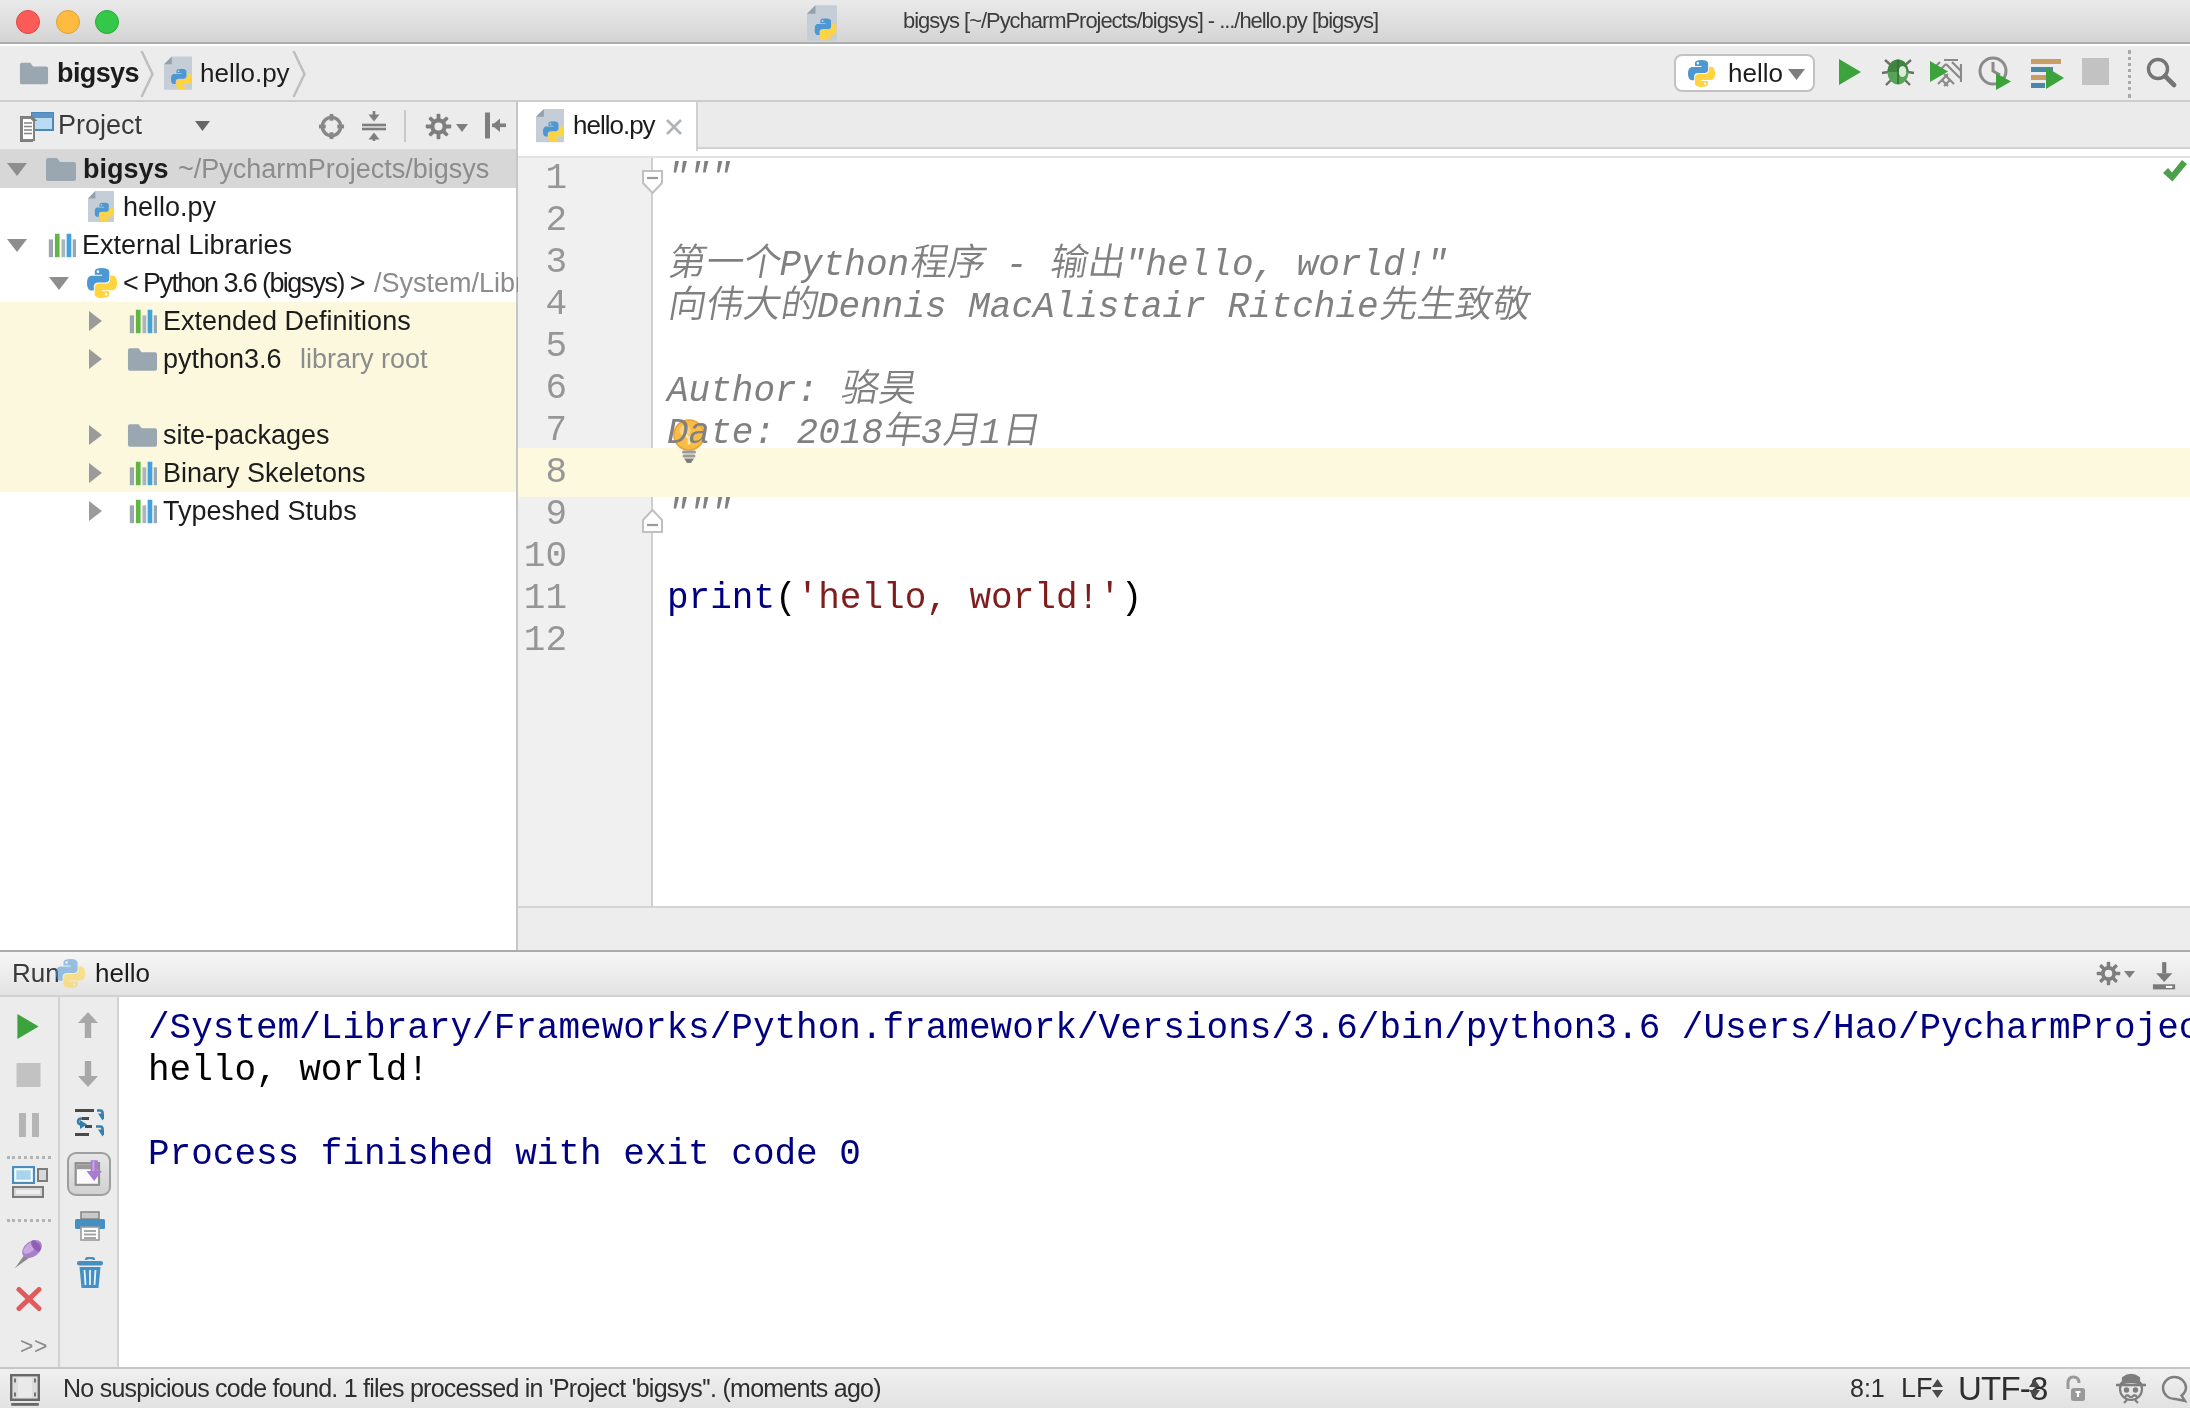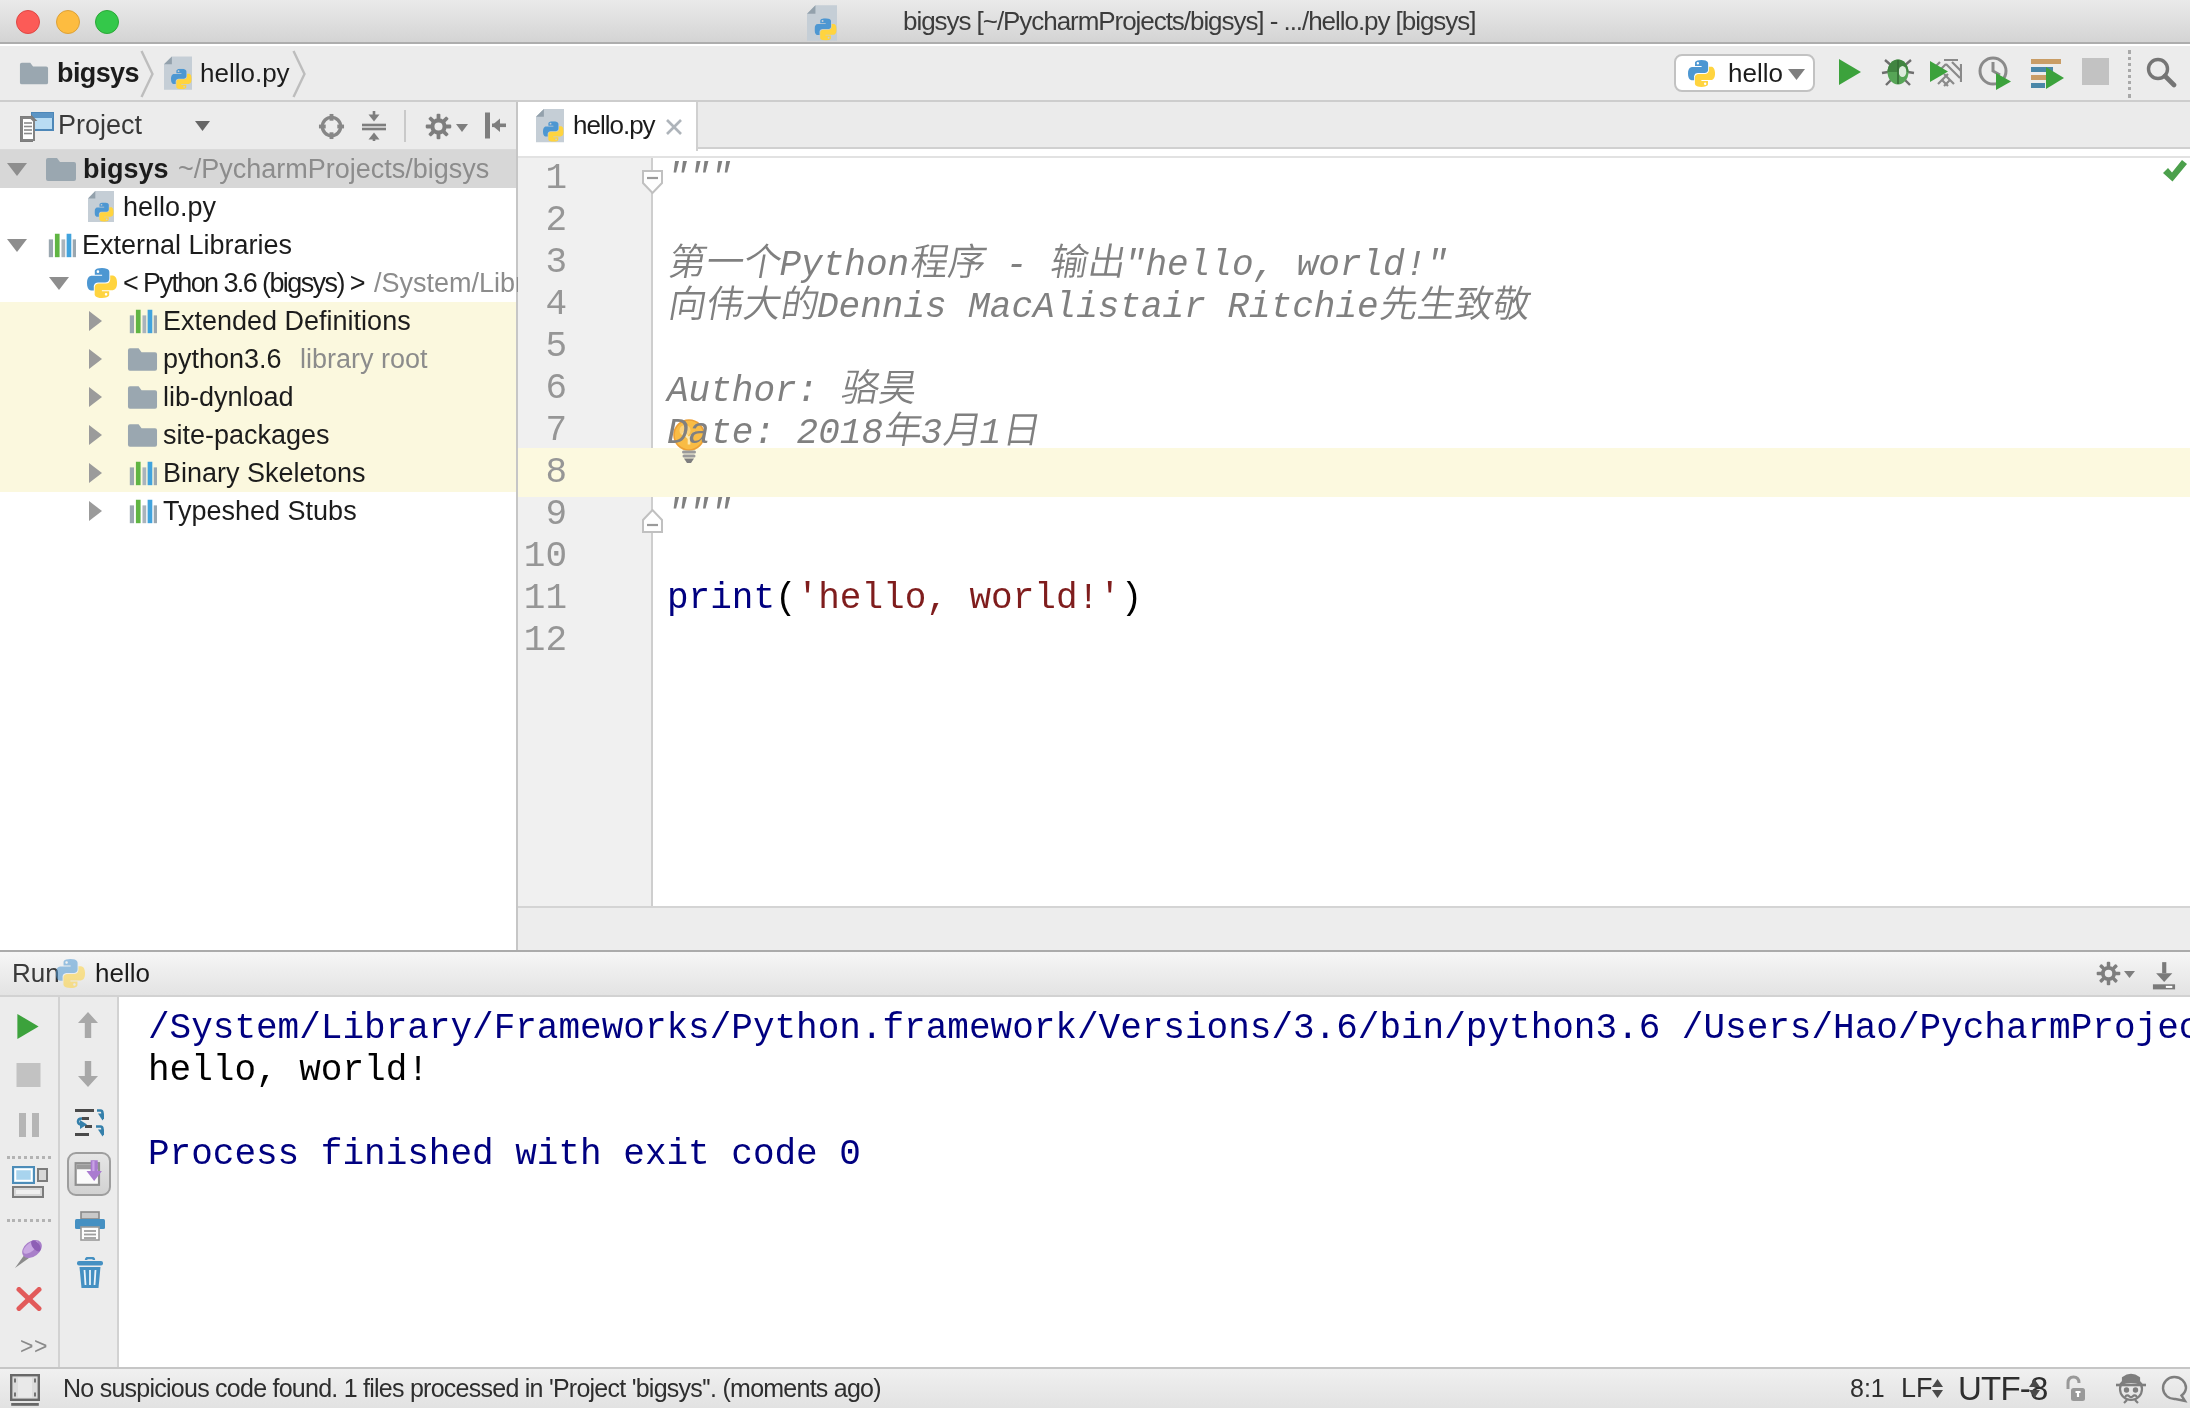--- a/index.html
+++ b/index.html
@@ -267,21 +267,21 @@
 </defs>
   </svg>
 
 <div class="a" style="left:0;top:0;width:2190px;height:44px;background:linear-gradient(#eaeaea,#d4d4d4);border-bottom:2px solid #adadad">
 <div class="a" style="left:16px;top:10px;width:24px;height:24px;border-radius:50%;background:#fc5b57;border:1px solid #df4744"></div>
 <div class="a" style="left:56px;top:10px;width:24px;height:24px;border-radius:50%;background:#fdbc40;border:1px solid #dda137"></div>
 <div class="a" style="left:95px;top:10px;width:24px;height:24px;border-radius:50%;background:#34c84a;border:1px solid #2aa837"></div>
 <svg class="a" style="left:807px;top:5px" width="30" height="36">
       <use href="#pyfile"></use>
     </svg>
-<div class="lbl" style="left:903px;top:0;height:36px;line-height:42px;font-size:26px;color:#3c3c3c;letter-spacing:-1.05px">bigsys [~/PycharmProjects/bigsys] - .../hello.py [bigsys]</div>
+<div class="lbl" style="left:903px;top:0;height:36px;line-height:42px;font-size:22px;color:#3c3c3c;letter-spacing:-1.05px">bigsys [~/PycharmProjects/bigsys] - .../hello.py [bigsys]</div>
 </div>
 
 <div class="a" style="left:0;top:46px;width:2190px;height:56px;background:#ececec;border-bottom:2px solid #cdcdcd">
 <svg class="a" style="left:19px;top:14px" width="30" height="26">
       <use href="#folder"></use>
     </svg>
 <div class="lbl" style="left:57px;top:0;height:54px;line-height:54px;font-size:27px;font-weight:bold;color:#1c1c1c;letter-spacing:-0.6px">bigsys</div>
 <svg class="a" style="left:140px;top:4px" width="14" height="48">
       <use href="#chevsep"></use>
     </svg>
@@ -399,29 +399,20 @@
 </div>
 <div class="lbl ui" style="left:0;top:238px;width:516px;height:38px">
  <svg class="a" style="left:89px;top:9px" width="13" height="20">
         <path d="M0 0 L13 10 L0 20 Z" fill="#9b9b9b"></path>
       </svg>
  <svg class="a" style="left:127px;top:6px" width="31" height="26">
         <use href="#folder"></use>
       </svg>
  <span class="a" style="left:163px;top:0;line-height:38px">python3.6</span>
  <span class="a" style="left:300px;top:0;line-height:38px;color:#8c8c8c">library root</span>
-</div>
-<div class="lbl ui" style="left:0;top:276px;width:516px;height:38px">
- <svg class="a" style="left:89px;top:9px" width="13" height="20">
-        <path d="M0 0 L13 10 L0 20 Z" fill="#9b9b9b"></path>
-      </svg>
- <svg class="a" style="left:127px;top:6px" width="31" height="26">
-        <use href="#folder"></use>
-      </svg>
- <span class="a" style="left:163px;top:0;line-height:38px">lib-dynload</span>
 </div>
 <div class="lbl ui" style="left:0;top:314px;width:516px;height:38px">
  <svg class="a" style="left:89px;top:9px" width="13" height="20">
         <path d="M0 0 L13 10 L0 20 Z" fill="#9b9b9b"></path>
       </svg>
  <svg class="a" style="left:127px;top:6px" width="31" height="26">
         <use href="#folder"></use>
       </svg>
  <span class="a" style="left:163px;top:0;line-height:38px">site-packages</span>
 </div>

